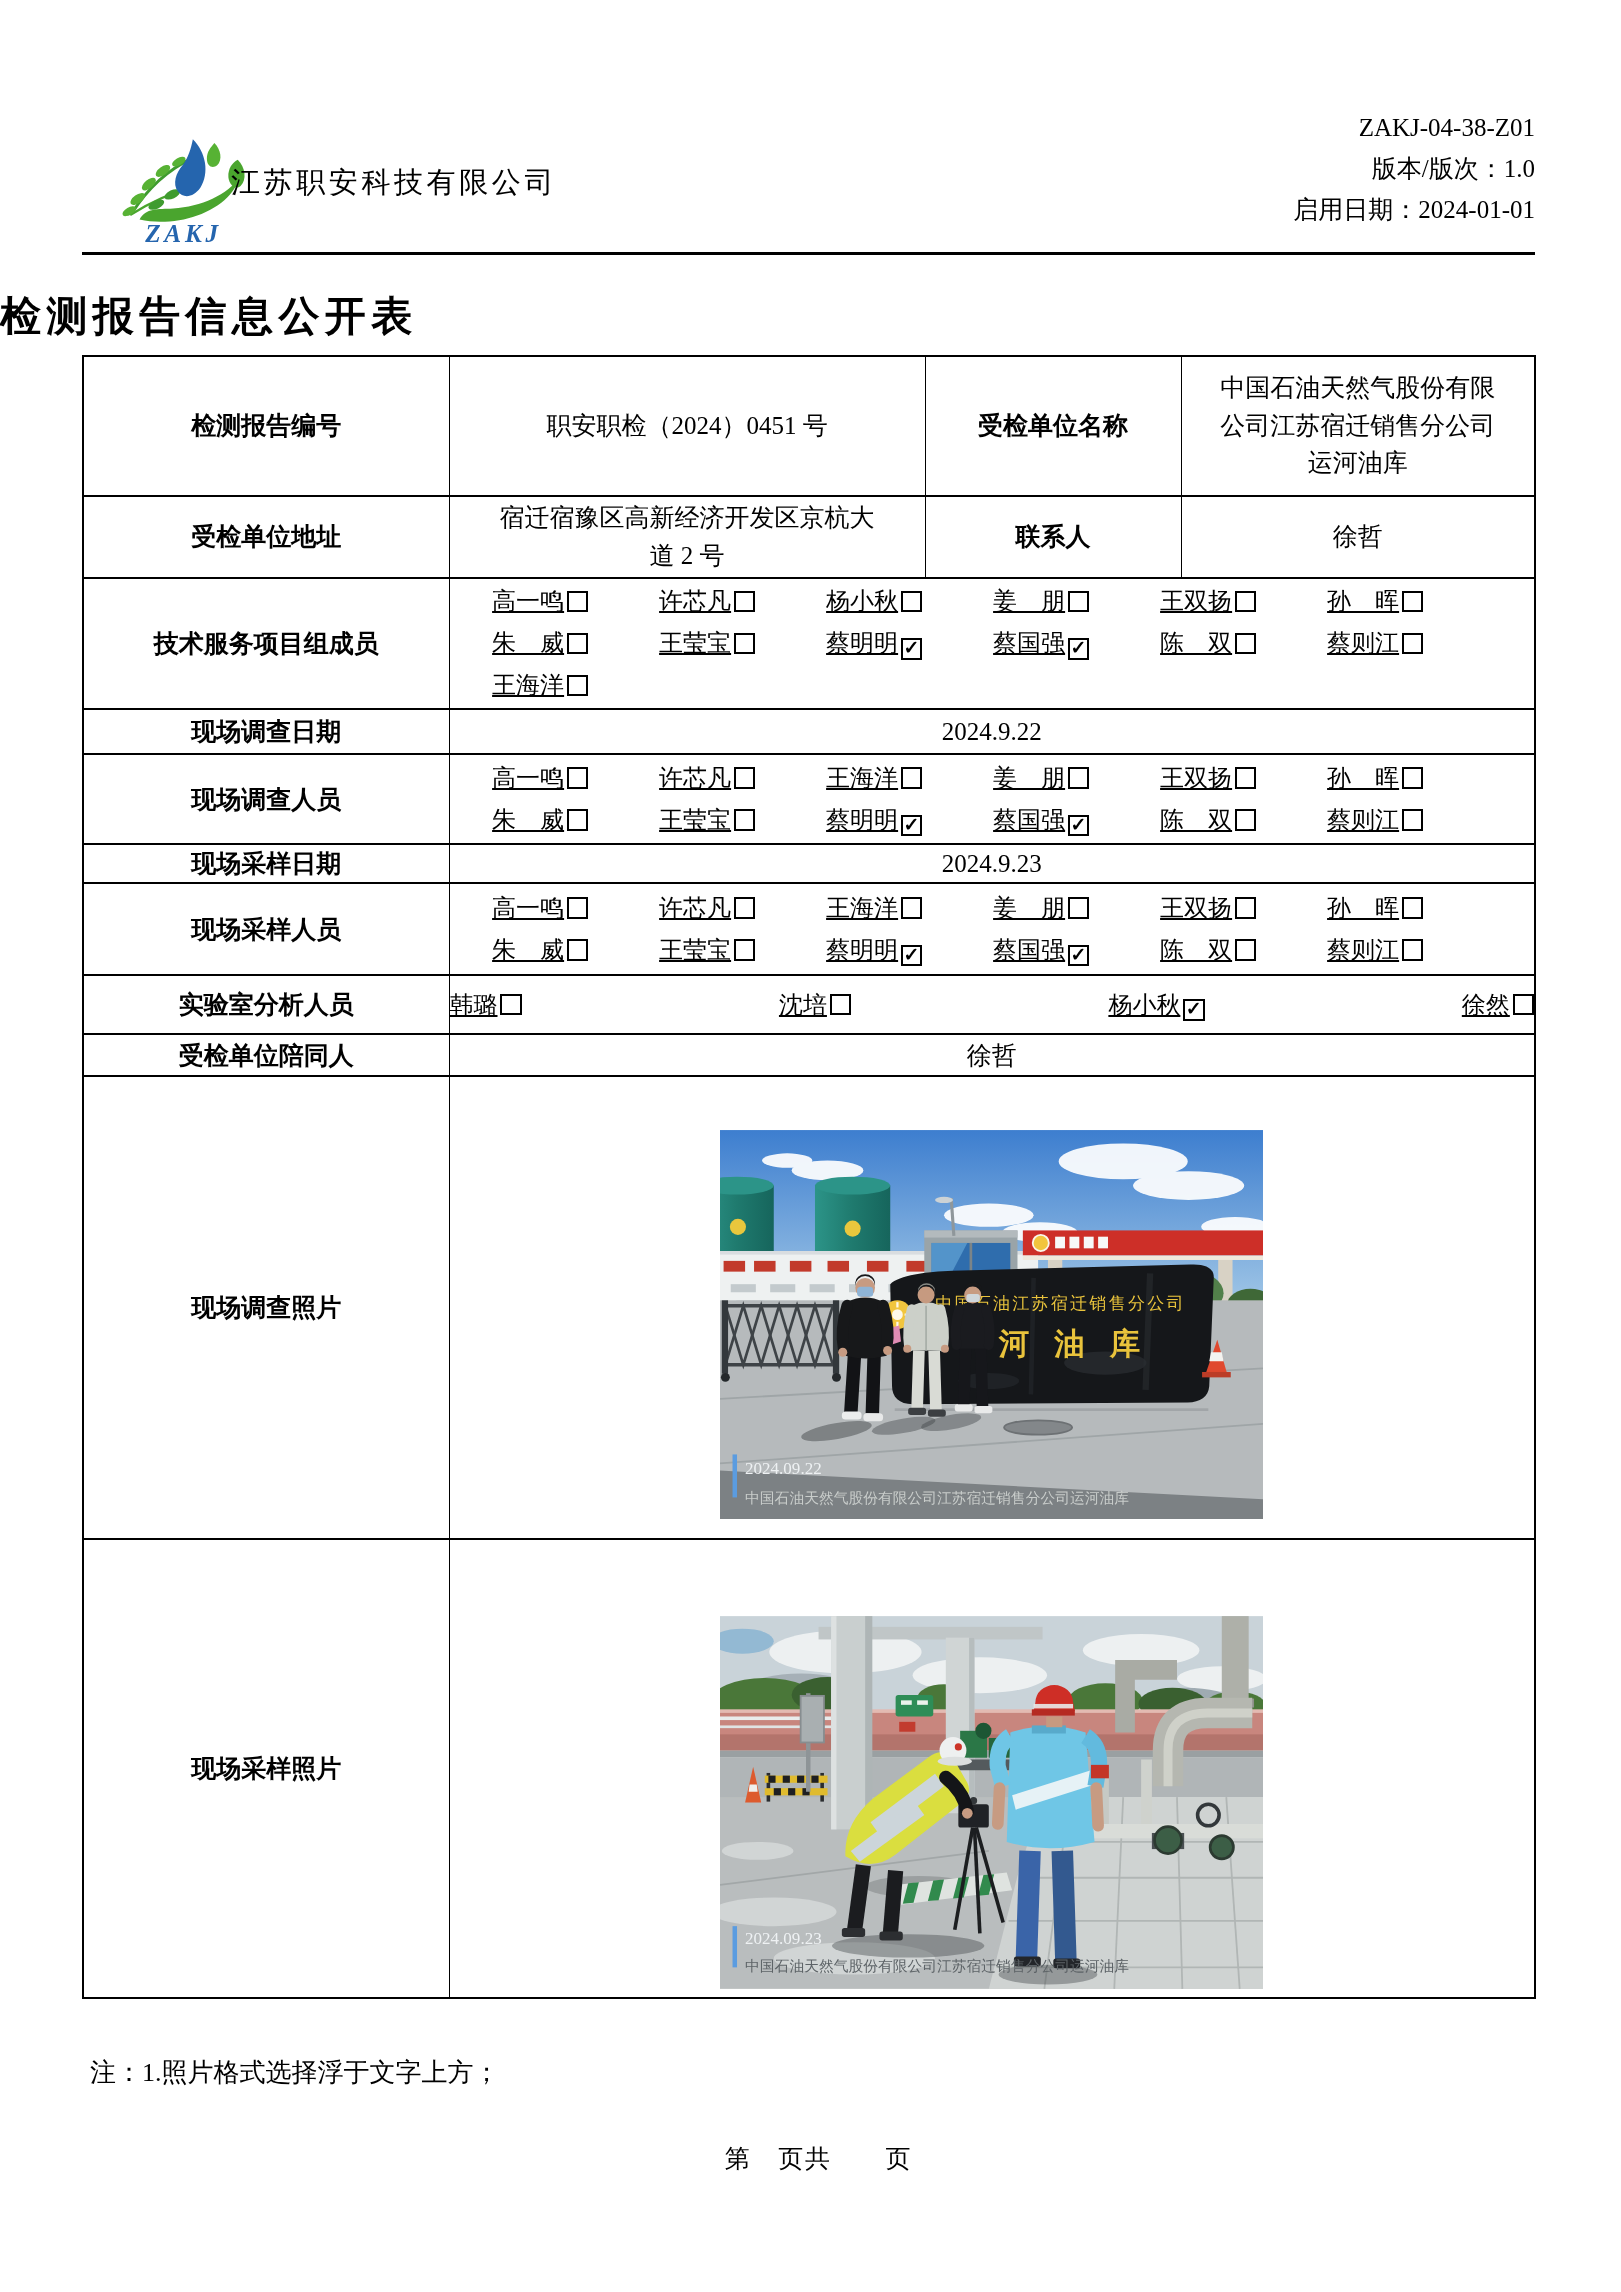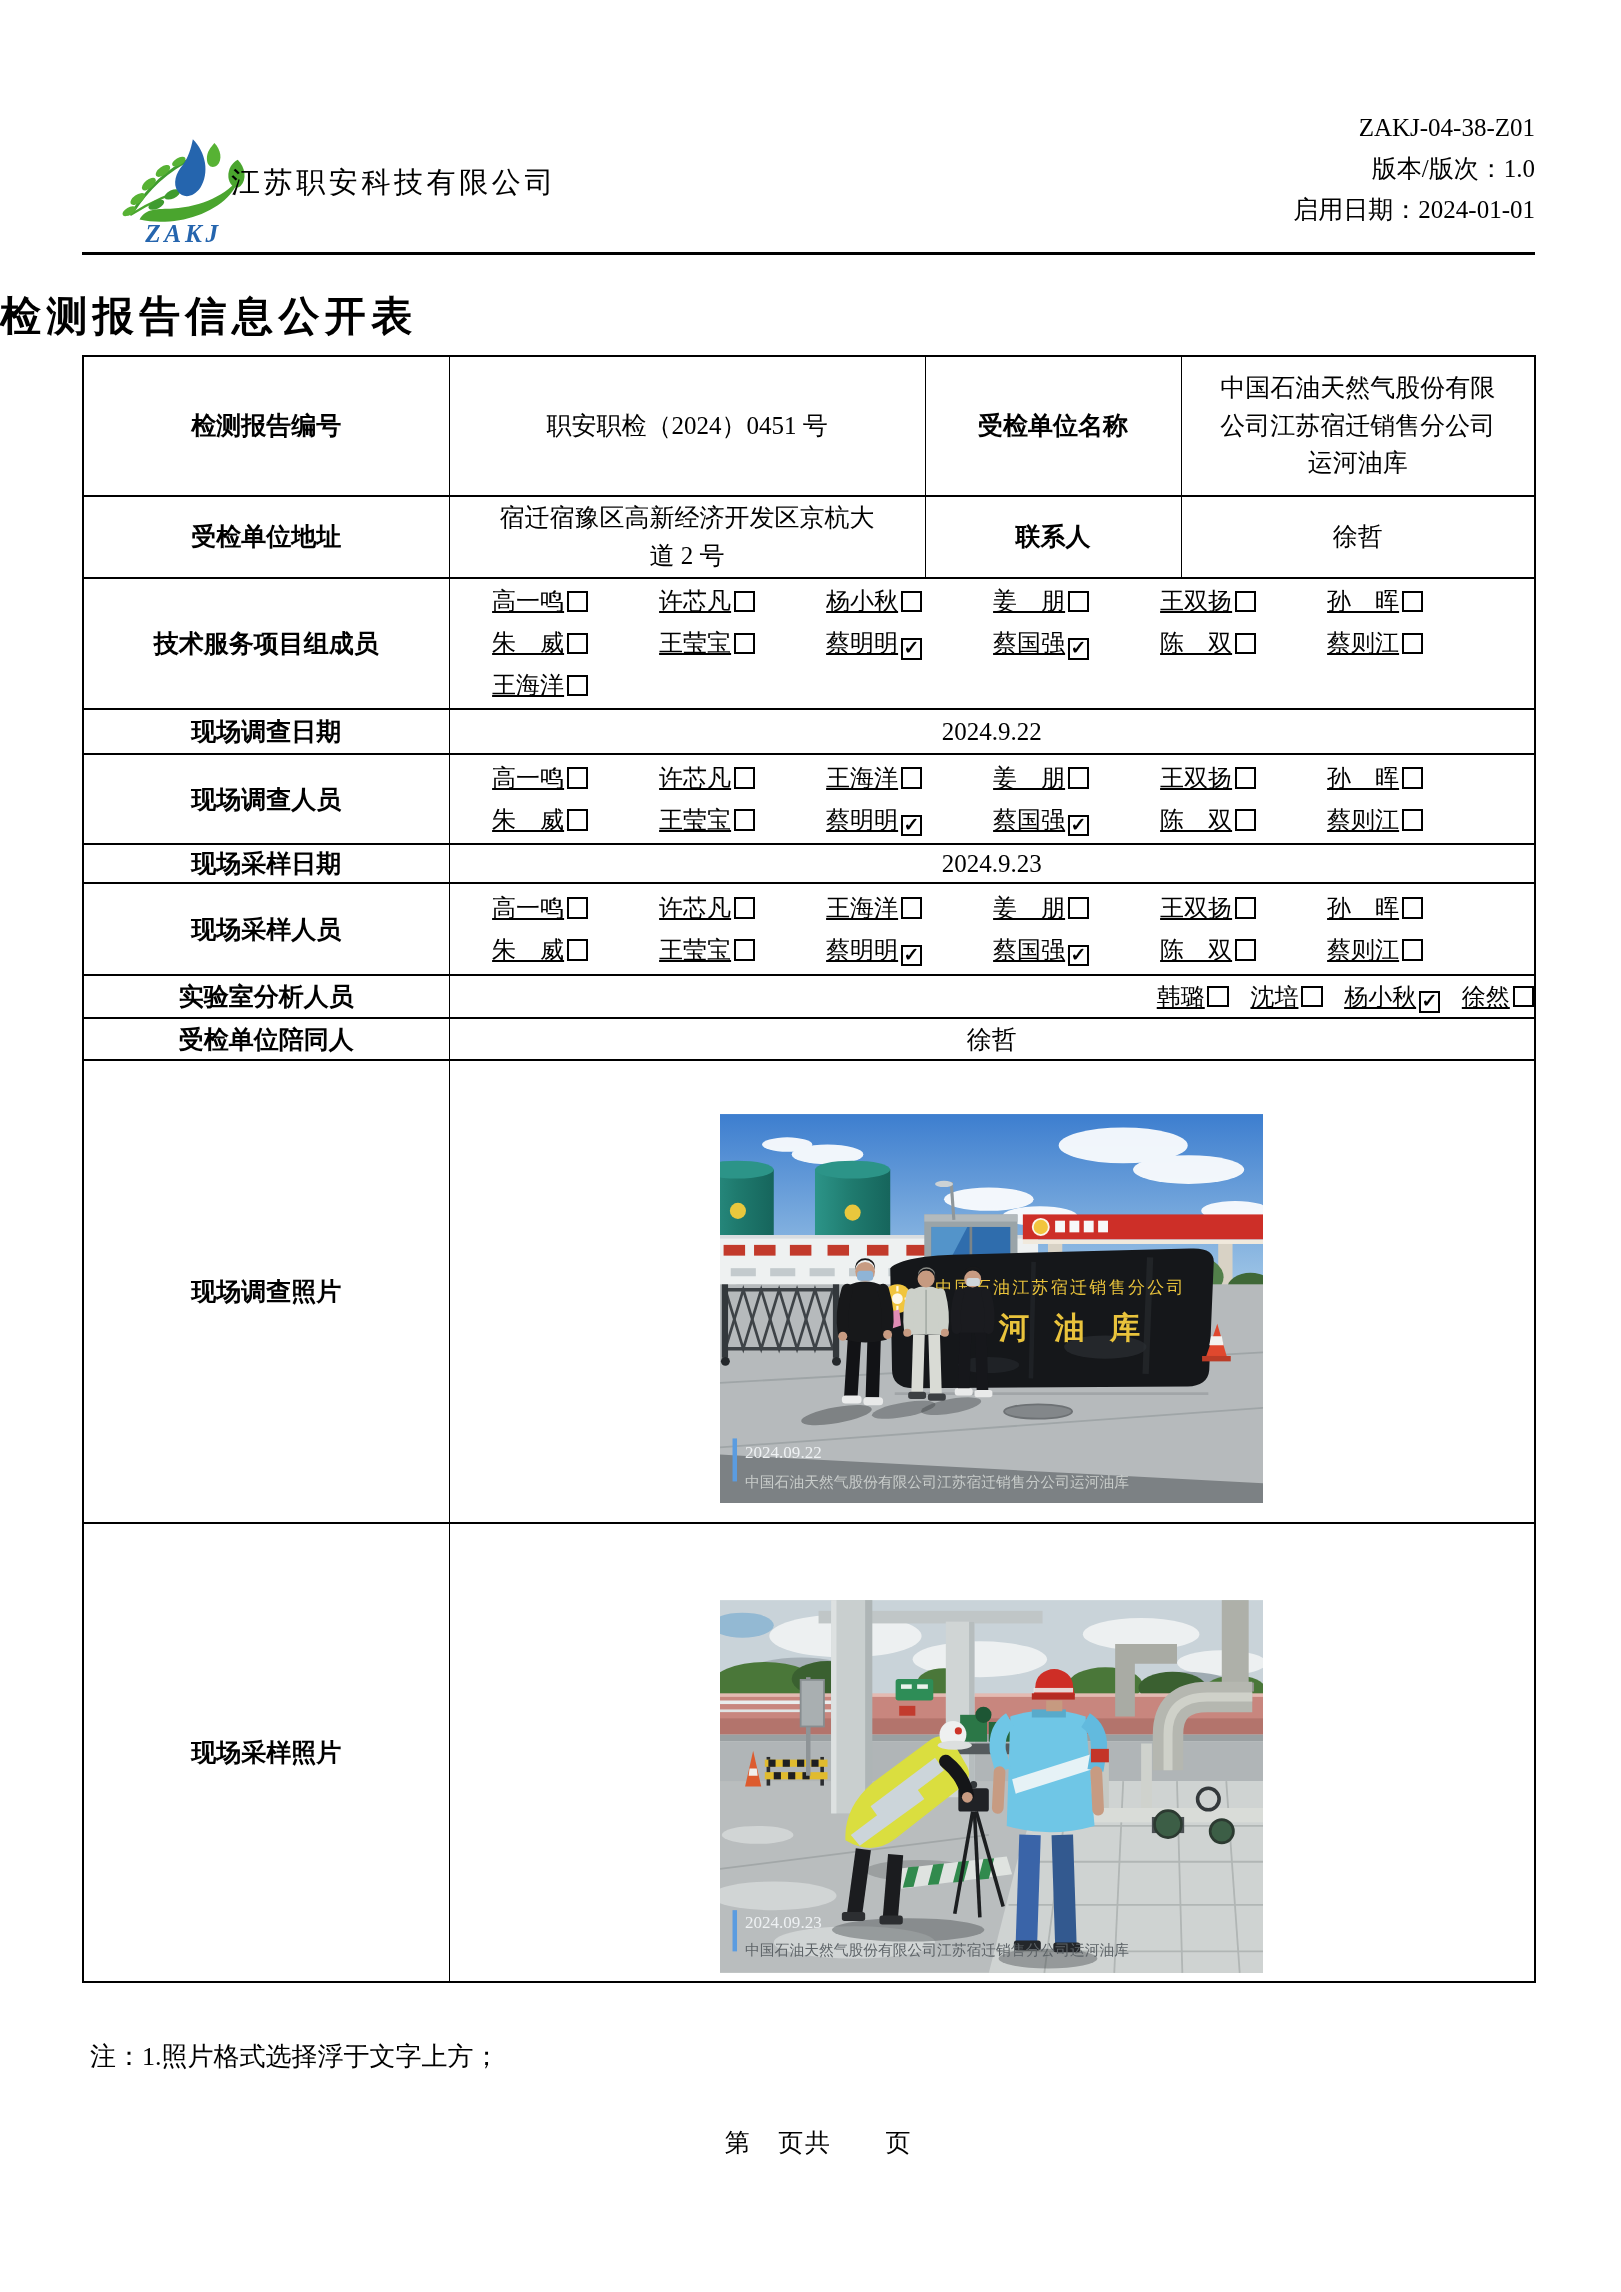--- a/index.html
+++ b/index.html
@@ -15,21 +15,21 @@
   table.main td{border:1.8px solid #000;border-top-width:2.7px;border-bottom-width:2.7px;
                 font-size:25px;text-align:center;vertical-align:middle;padding:1.8px 7.2px;overflow:hidden;}
   td.lbl{font-weight:bold;}
   td.pre{white-space:pre-line;line-height:1.5;}
   td.persons{padding:2.7px 0 2.7px 10.7px;text-align:left;}
   .person-line{display:grid;grid-template-columns:repeat(6,167px);align-items:center;height:42px;text-decoration:underline;}
   .person{font-size:24px;white-space:nowrap;}
   .cb{display:inline-block;box-sizing:border-box;width:21.5px;height:21.5px;border:2.7px solid #000;
       margin-left:2.7px;vertical-align:-2.7px;line-height:16px;text-align:center;font-size:19px;font-weight:bold;}
   td.persons.centered{padding:2.7px 0;}
-  .persons.centered .person-line{display:flex;justify-content:flex-end;align-items:center;gap:21.5px;height:34px;}
+  .persons.centered .person-line{display:flex;justify-content:space-between;align-items:center;gap:21.5px;height:34px;}
   td.photocell{vertical-align:top;text-align:center;}
   .photo-wrap1{margin-top:39px;display:inline-block;line-height:0;}
   .photo-wrap2{margin-top:73px;display:inline-block;line-height:0;font-family:Liberation Serif, serif;}
   .note-line{margin:56px 0 0 90px;font-size:26px;}
   .page-footer{text-align:center;margin-top:52px;font-size:25px;letter-spacing:1.8px;margin-left:16px;}
 </style>
 </head>
 <body>
 
 <div class="header">
@@ -157,21 +157,21 @@
           <div class="person-line">
             <span class="person"><span>朱　威</span><span class="cb"></span></span>
             <span class="person"><span>王莹宝</span><span class="cb"></span></span>
             <span class="person"><span>蔡明明</span><span class="cb">✓</span></span>
             <span class="person"><span>蔡国强</span><span class="cb">✓</span></span>
             <span class="person"><span>陈　双</span><span class="cb"></span></span>
             <span class="person"><span>蔡则江</span><span class="cb"></span></span>
           </div>
         </td>
   </tr>
-  <tr style="height:43px">
+  <tr style="height:59px">
     <td class="lbl">实验室分析人员</td>
     <td class="persons centered" colspan="3">
           <div class="person-line">
             <span class="person"><span>韩璐</span><span class="cb"></span></span>
             <span class="person"><span>沈培</span><span class="cb"></span></span>
             <span class="person"><span>杨小秋</span><span class="cb">✓</span></span>
             <span class="person"><span>徐然</span><span class="cb"></span></span>
           </div>
         </td>
   </tr>

